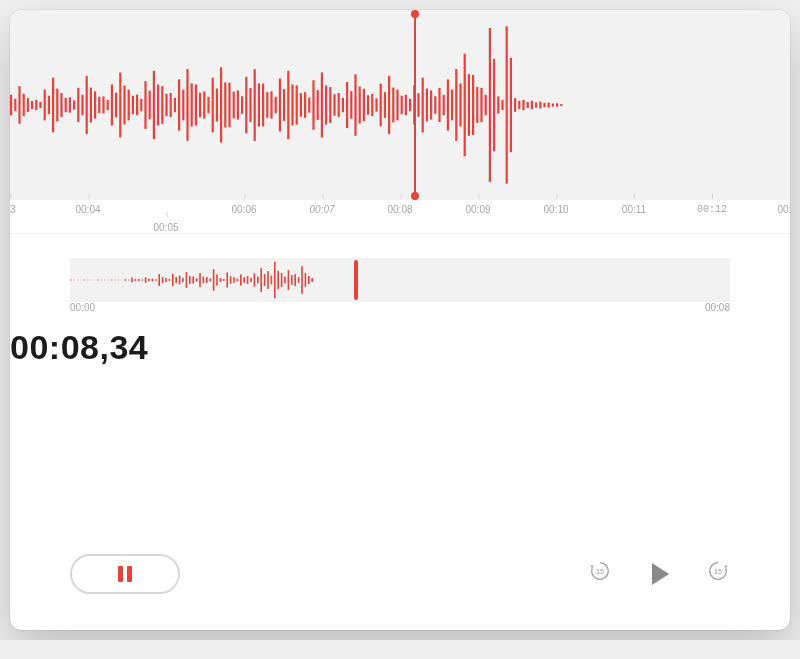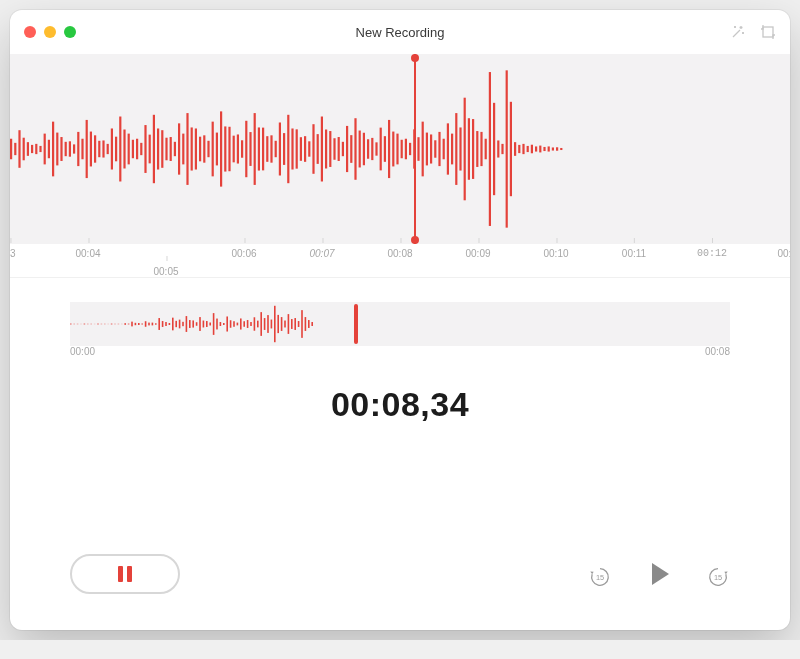--- a/index.html
+++ b/index.html
@@ -86,80 +86,55 @@
   .overview svg { position: absolute; inset: 0; width: 100%; height: 100%; }
   .overview .playhead-mini {
     position: absolute; top: 2px; bottom: 2px; width: 4px; background: #e4423a; border-radius: 2px;
   }
   .overview-labels {
     display: flex; justify-content: space-between;
     font-size: 10px; color: #a7a7a7; margin-top: 0;
   }
 
   .timer {
-    text-align: center; font-size: 34px; font-weight: 600; color: #1c1c1c;
-    margin-top: 24px; letter-spacing: 0.5px;
+    font-size: 34px; font-weight: 600; color: #1c1c1c;
+    margin-top: 11px; letter-spacing: 0.5px;
     font-variant-numeric: tabular-nums;
   }
 
   .controls {
     margin-top: auto;
     padding: 24px 60px 36px 60px;
     display: flex; align-items: center; justify-content: space-between;
   }
   .pause-btn {
     width: 110px; height: 40px; border-radius: 20px;
     border: 2px solid #d7d7d7; background: #fff;
     display: flex; align-items: center; justify-content: center;
     cursor: pointer;
   }
   .pause-glyph { display: flex; gap: 4px; }
   .pause-glyph span { width: 5px; height: 16px; background: #e4423a; border-radius: 1px; }
 
-  .center-controls { display: flex; align-items: flex-end; gap: 32px; }
+  .center-controls { display: flex; align-items: flex-start; gap: 32px; }
   .skip { width: 24px; height: 24px; color: #9b9b9b; display:flex;align-items:center;justify-content:center; cursor:pointer; }
   .play { color: #8a8a8a; cursor:pointer; display:flex;align-items:center;justify-content:center; }
 
   .done-btn {
     min-width: 110px; height: 40px; border-radius: 20px;
     background: #e3e3e3; border: none;
     font-size: 13px; font-weight: 600; color: #2a2a2a;
     cursor: pointer;
   }
 </style>
 </head>
 <body>
 
 <div class="window">
 
-  <div class="titlebar">
-    <div class="traffic-lights">
-      <div class="light close"></div>
-      <div class="light min"></div>
-      <div class="light max"></div>
-    </div>
-    <div class="title">New Recording</div>
-    <div class="titlebar-tools">
-      <span>
-        <svg width="16" height="16" viewBox="0 0 16 16" fill="none" stroke="currentColor" stroke-width="1.3">
-          <path d="M3 13 L10 6"></path>
-            <path d="M11 2 v3 M9.5 3.5 h3"></path>
-            <path d="M5 2 v2 M4 3 h2"></path>
-            <path d="M13 8 v2 M12 9 h2"></path>
-        </svg>
-      </span>
-      <span>
-        <svg width="16" height="16" viewBox="0 0 16 16" fill="none" stroke="currentColor" stroke-width="1.3">
-          <path d="M3 1 v4 h-2"></path>
-            <path d="M13 15 v-4 h2"></path>
-            <rect x="3" y="3" width="10" height="10"></rect>
-        </svg>
-      </span>
-    </div>
-  </div>
 
   <div class="waveform-area">
     <svg class="wave-svg" id="wave-main" preserveAspectRatio="none" viewBox="0 0 780 190">
         <rect x="0" y="84.74" width="2.2" height="20.52" fill="#e4423a"></rect>
         <rect x="4.2" y="88.844" width="2.2" height="12.312" fill="#e4423a"></rect>
         <rect x="8.4" y="76.19" width="2.2" height="37.62" fill="#e4423a"></rect>
         <rect x="12.600000000000001" y="83.714" width="2.2" height="22.572000000000003" fill="#e4423a"></rect>
         <rect x="16.8" y="88.16" width="2.2" height="13.68" fill="#e4423a"></rect>
         <rect x="21" y="90.896" width="2.2" height="8.208" fill="#e4423a"></rect>
         <rect x="25.2" y="89.87" width="2.2" height="10.26" fill="#e4423a"></rect>

